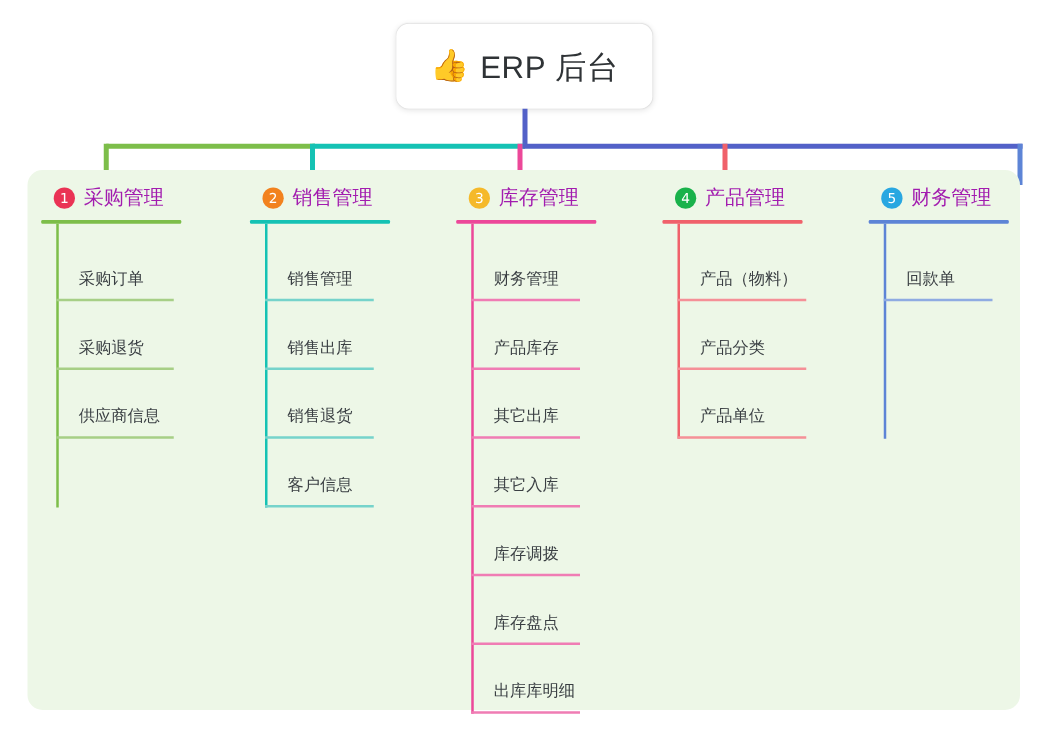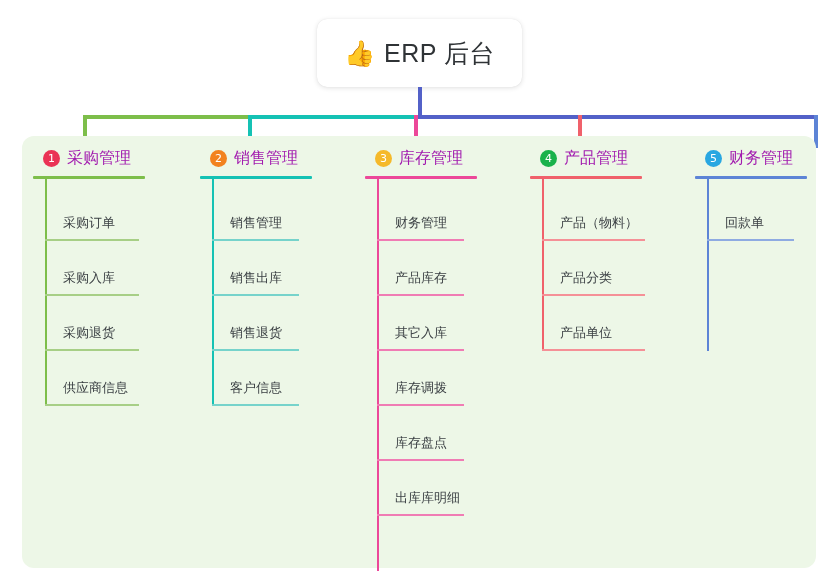--- a/index.html
+++ b/index.html
@@ -177,24 +177,20 @@
           <span class="col-title">采购管理</span>
         </div>
         <div class="head-rule" style="background: rgb(125, 190, 74); width: 112px;"></div>
         <div class="leaves">
           <div class="trunk" style="background: rgb(125, 190, 74); top: 0px; height: 227px;"></div>
           <div class="leaf">
             <span class="leaf-label">采购订单</span>
             <div class="leaf-rule" style="background: rgb(167, 207, 134); width: 94px;"></div>
           </div>
           <div class="leaf">
-            <span class="leaf-label">采购入库</span>
-            <div class="leaf-rule" style="background: rgb(167, 207, 134); width: 94px;"></div>
-          </div>
-          <div class="leaf">
             <span class="leaf-label">采购退货</span>
             <div class="leaf-rule" style="background: rgb(167, 207, 134); width: 94px;"></div>
           </div>
           <div class="leaf">
             <span class="leaf-label">供应商信息</span>
             <div class="leaf-rule" style="background: rgb(167, 207, 134); width: 94px;"></div>
           </div>
         </div>
       </div>
       <div class="col" style="left: 200px;">
@@ -233,20 +229,24 @@
           <div class="trunk" style="background: rgb(236, 72, 153); top: 0px; height: 392px;"></div>
           <div class="leaf">
             <span class="leaf-label">财务管理</span>
             <div class="leaf-rule" style="background: rgb(240, 124, 180); width: 87px;"></div>
           </div>
           <div class="leaf">
             <span class="leaf-label">产品库存</span>
             <div class="leaf-rule" style="background: rgb(240, 124, 180); width: 87px;"></div>
           </div>
           <div class="leaf">
+            <span class="leaf-label">其它出库</span>
+            <div class="leaf-rule" style="background: rgb(240, 124, 180); width: 87px;"></div>
+          </div>
+          <div class="leaf">
             <span class="leaf-label">其它入库</span>
             <div class="leaf-rule" style="background: rgb(240, 124, 180); width: 87px;"></div>
           </div>
           <div class="leaf">
             <span class="leaf-label">库存调拨</span>
             <div class="leaf-rule" style="background: rgb(240, 124, 180); width: 87px;"></div>
           </div>
           <div class="leaf">
             <span class="leaf-label">库存盘点</span>
             <div class="leaf-rule" style="background: rgb(240, 124, 180); width: 87px;"></div>

